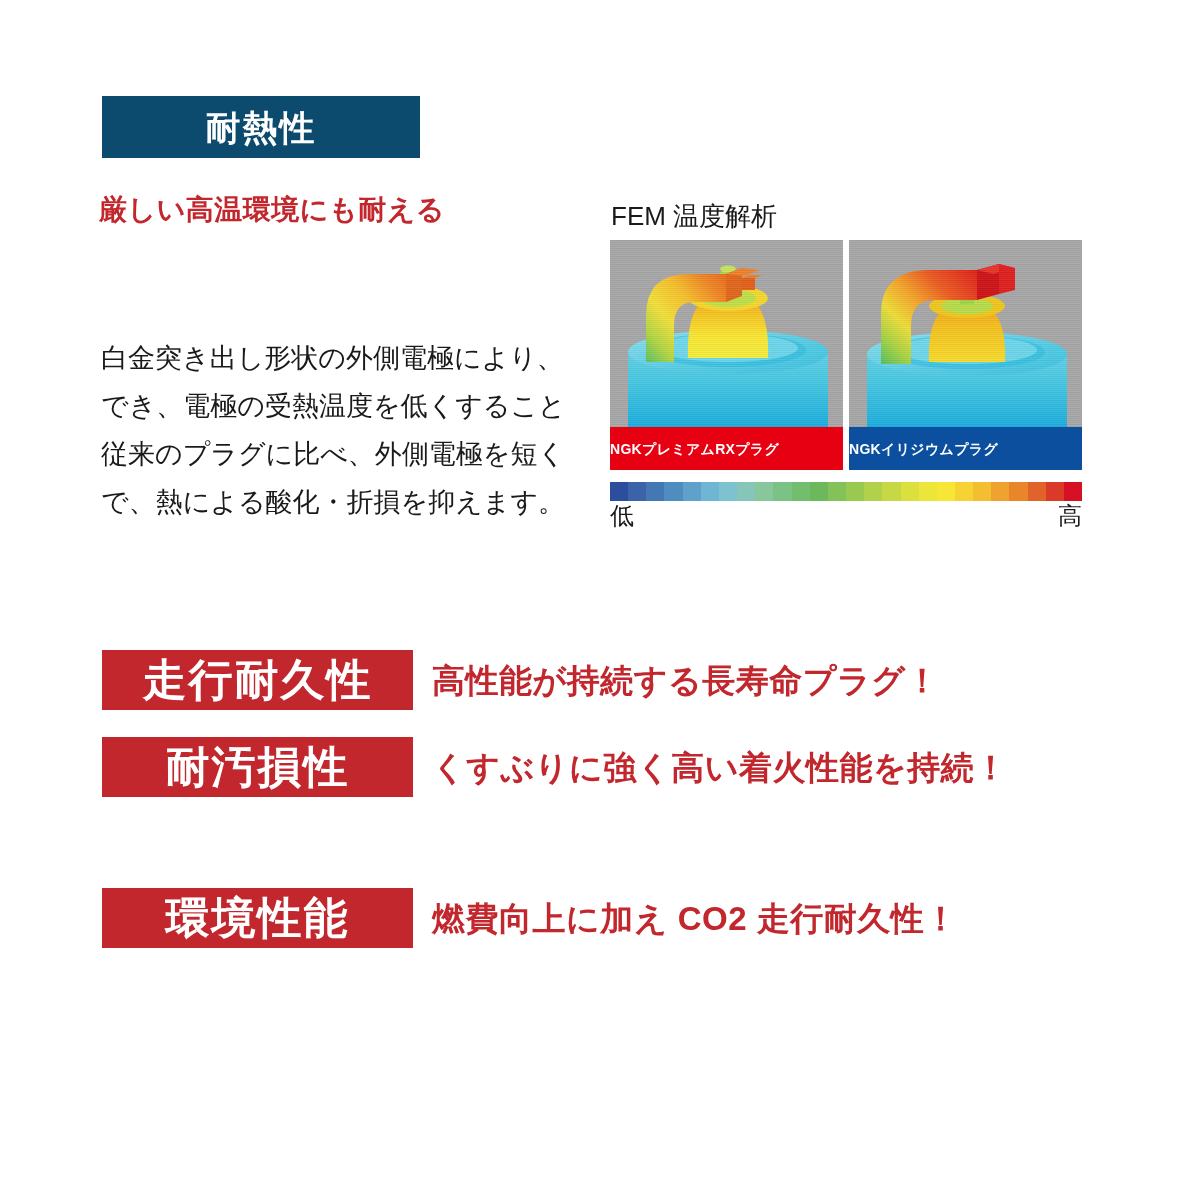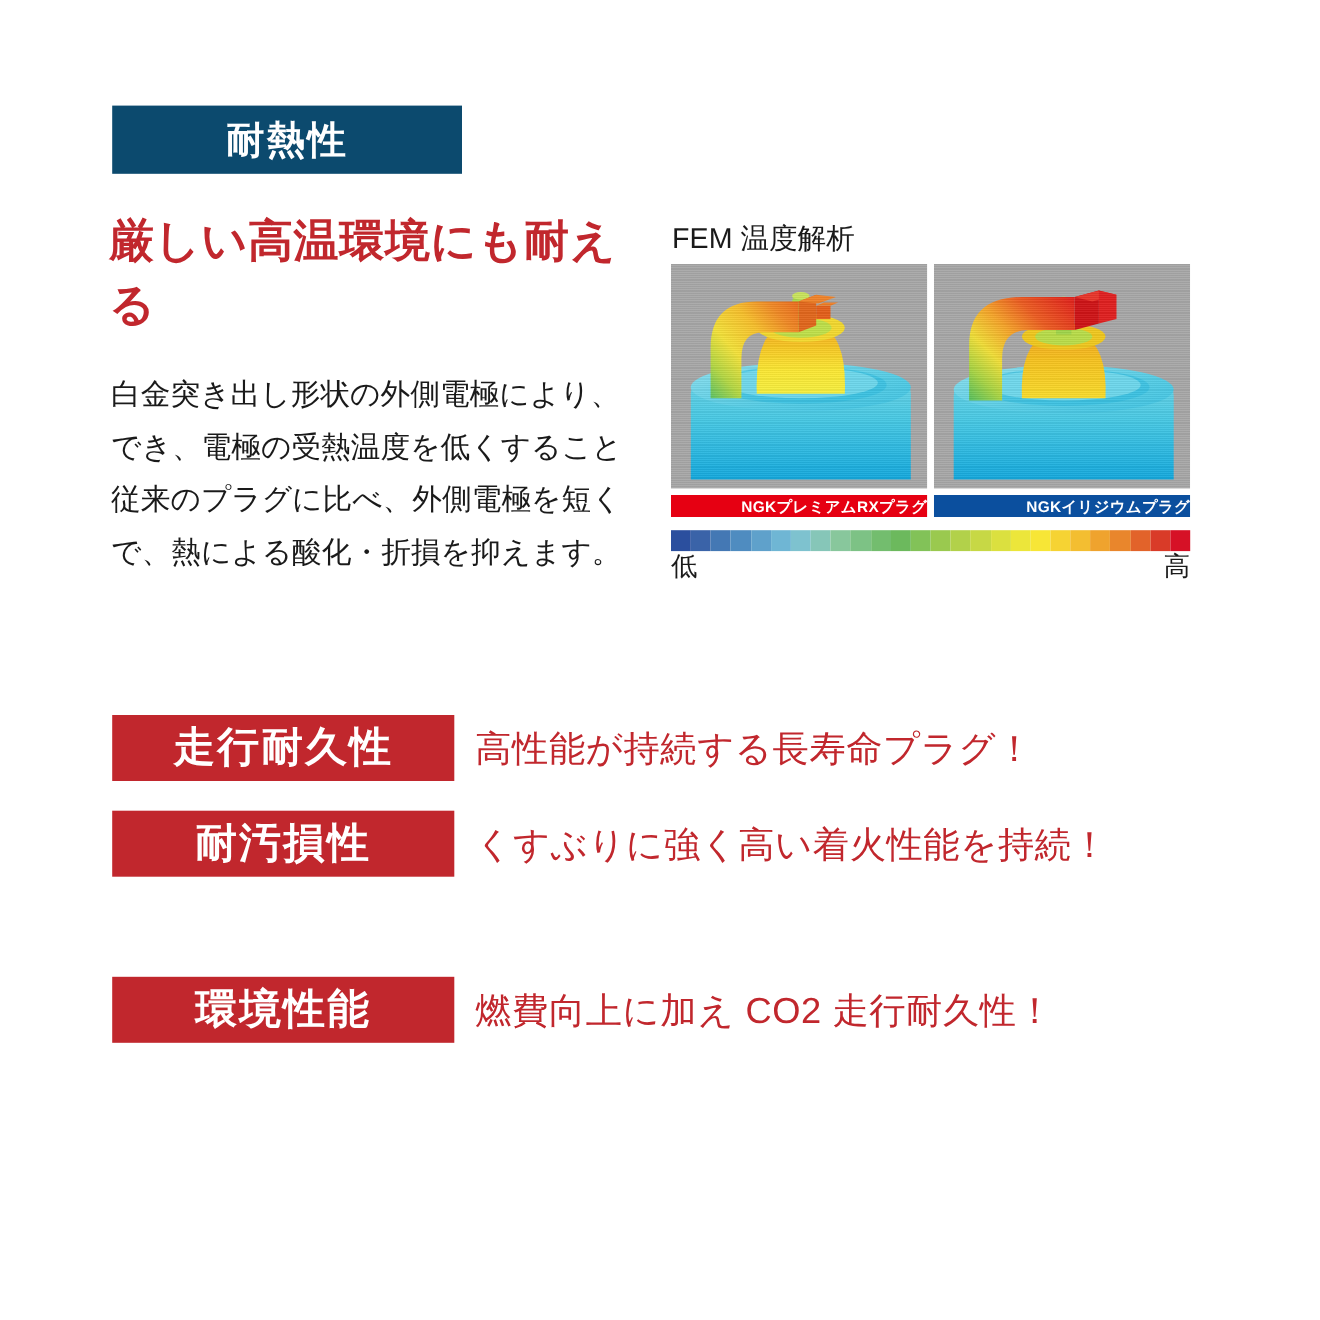--- a/index.html
+++ b/index.html
@@ -35,21 +35,21 @@
     letter-spacing: 2px;
     line-height: 1;
   }
 
   .sec1-heading {
     position: absolute;
     left: 99px;
     top: 190px;
     width: 480px;
     color: #c1272d;
-    font-size: 41px;
+    font-size: 28px;
     font-weight: bold;
     line-height: 1.42;
     letter-spacing: 0.5px;
   }
 
   .sec1-body {
     position: absolute;
     left: 101px;
     top: 334px;
     width: 490px;
@@ -112,24 +112,24 @@
     background:
       repeating-linear-gradient(0deg, rgba(255,255,255,0.05) 0 1px, rgba(0,0,0,0.05) 1px 2px);
     pointer-events: none;
   }
 
   .fem-caption {
     position: absolute;
     left: 0;
     bottom: 0;
     width: 233px;
-    height: 20px;
+    height: 43px;
     display: flex;
     align-items: center;
-    justify-content: flex-end;
+    justify-content: flex-start;
   }
   .fem-caption-text {
     color: #ffffff;
     font-size: 14px;
     font-weight: bold;
     letter-spacing: 0.3px;
     line-height: 1;
     white-space: nowrap;
   }
   .cap-rx   { background: #e60012; }
@@ -181,36 +181,36 @@
     top: 0;
     width: 311px;
     height: 60px;
     background: #c1272d;
     display: flex;
     align-items: center;
     justify-content: center;
   }
   .feature-badge-label {
     color: #ffffff;
-    font-size: 38px;
+    font-size: 44px;
     font-weight: bold;
     letter-spacing: 2px;
     line-height: 1;
     white-space: nowrap;
   }
   .feature-text {
     position: absolute;
     left: 330px;
     top: 0;
     height: 60px;
     display: flex;
     align-items: center;
     color: #c1272d;
     font-size: 33px;
-    font-weight: normal;
+    font-weight: bold;
     letter-spacing: 0.5px;
     line-height: 1;
     white-space: nowrap;
   }
 </style>
 </head>
 <body>
 
 <div class="sec1-badge">
   <span class="sec1-badge-label">耐熱性</span>

